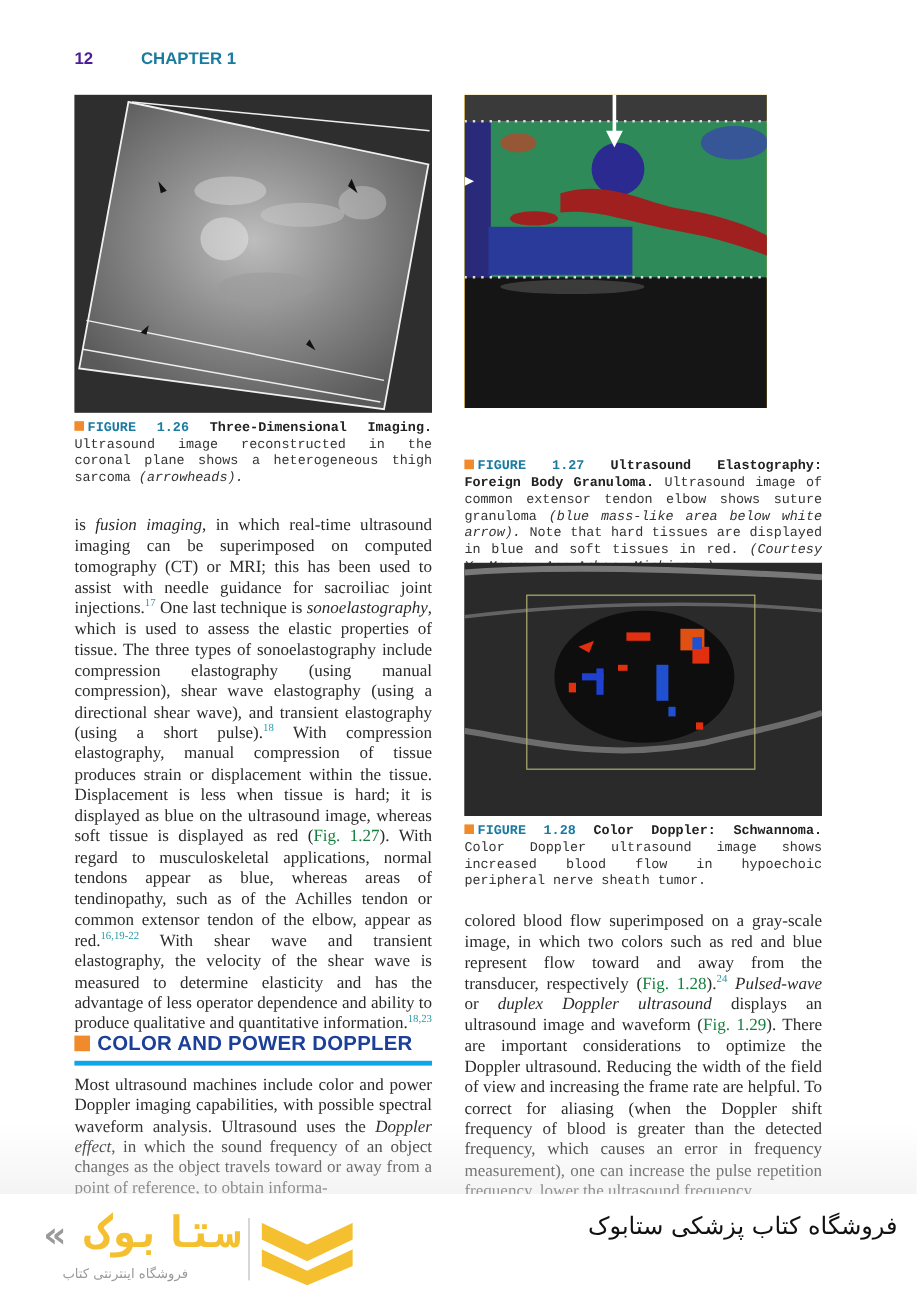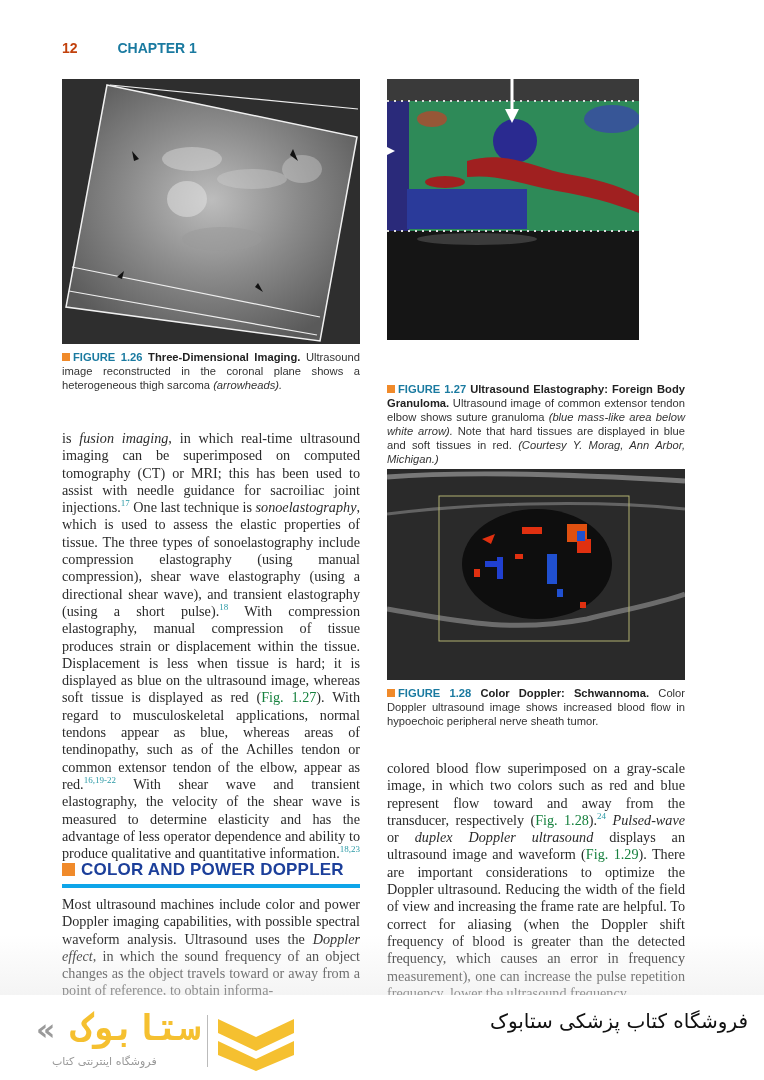--- a/index.html
+++ b/index.html
@@ -1,25 +1,25 @@
 <!DOCTYPE html>
 <html><head>
 <meta charset="utf-8">
 <style>
   html, body { margin: 0; padding: 0; }
   body {
     width: 764px; height: 1080px; position: relative; overflow: hidden;
     background: #ffffff; font-family: "Liberation Serif", serif; color: #222;
   }
   .page-header { position: absolute; top: 40px; left: 62px; font-family: "Liberation Sans", sans-serif; font-weight: bold; font-size: 14px; }
-  .page-num { color: #c2410c; margin-right: 36px; }
+  .page-num { color: #4c1d95; margin-right: 36px; }
   .chapter { color: #1a7aa0; }
 
   .fig { position: absolute; overflow: hidden; }
-  .caption { position: absolute; font-family: Liberation Sans, sans-serif; font-size: 11.2px; line-height: 14px; color: #333; text-align: justify; }
+  .caption { position: absolute; font-family: Liberation Mono, monospace; font-size: 11.2px; line-height: 14px; color: #333; text-align: justify; }
   .caption .sq { display: inline-block; width: 8px; height: 8px; background: #f08a2a; margin-right: 3px; vertical-align: 0px; }
   .caption .fignum { color: #1a7aa0; font-weight: bold; }
   .caption .figtitle { font-weight: bold; color: #222; }
   .caption em { font-style: italic; }
 
   .body-text { position: absolute; font-size: 14.2px; line-height: 17.3px; text-align: justify; color: #2a2a2a; }
   .body-text p { margin: 0; }
   .ref { color: #2b9aa6; font-size: 9px; vertical-align: super; line-height: 0; }
   .link { color: #15803d; }
 

